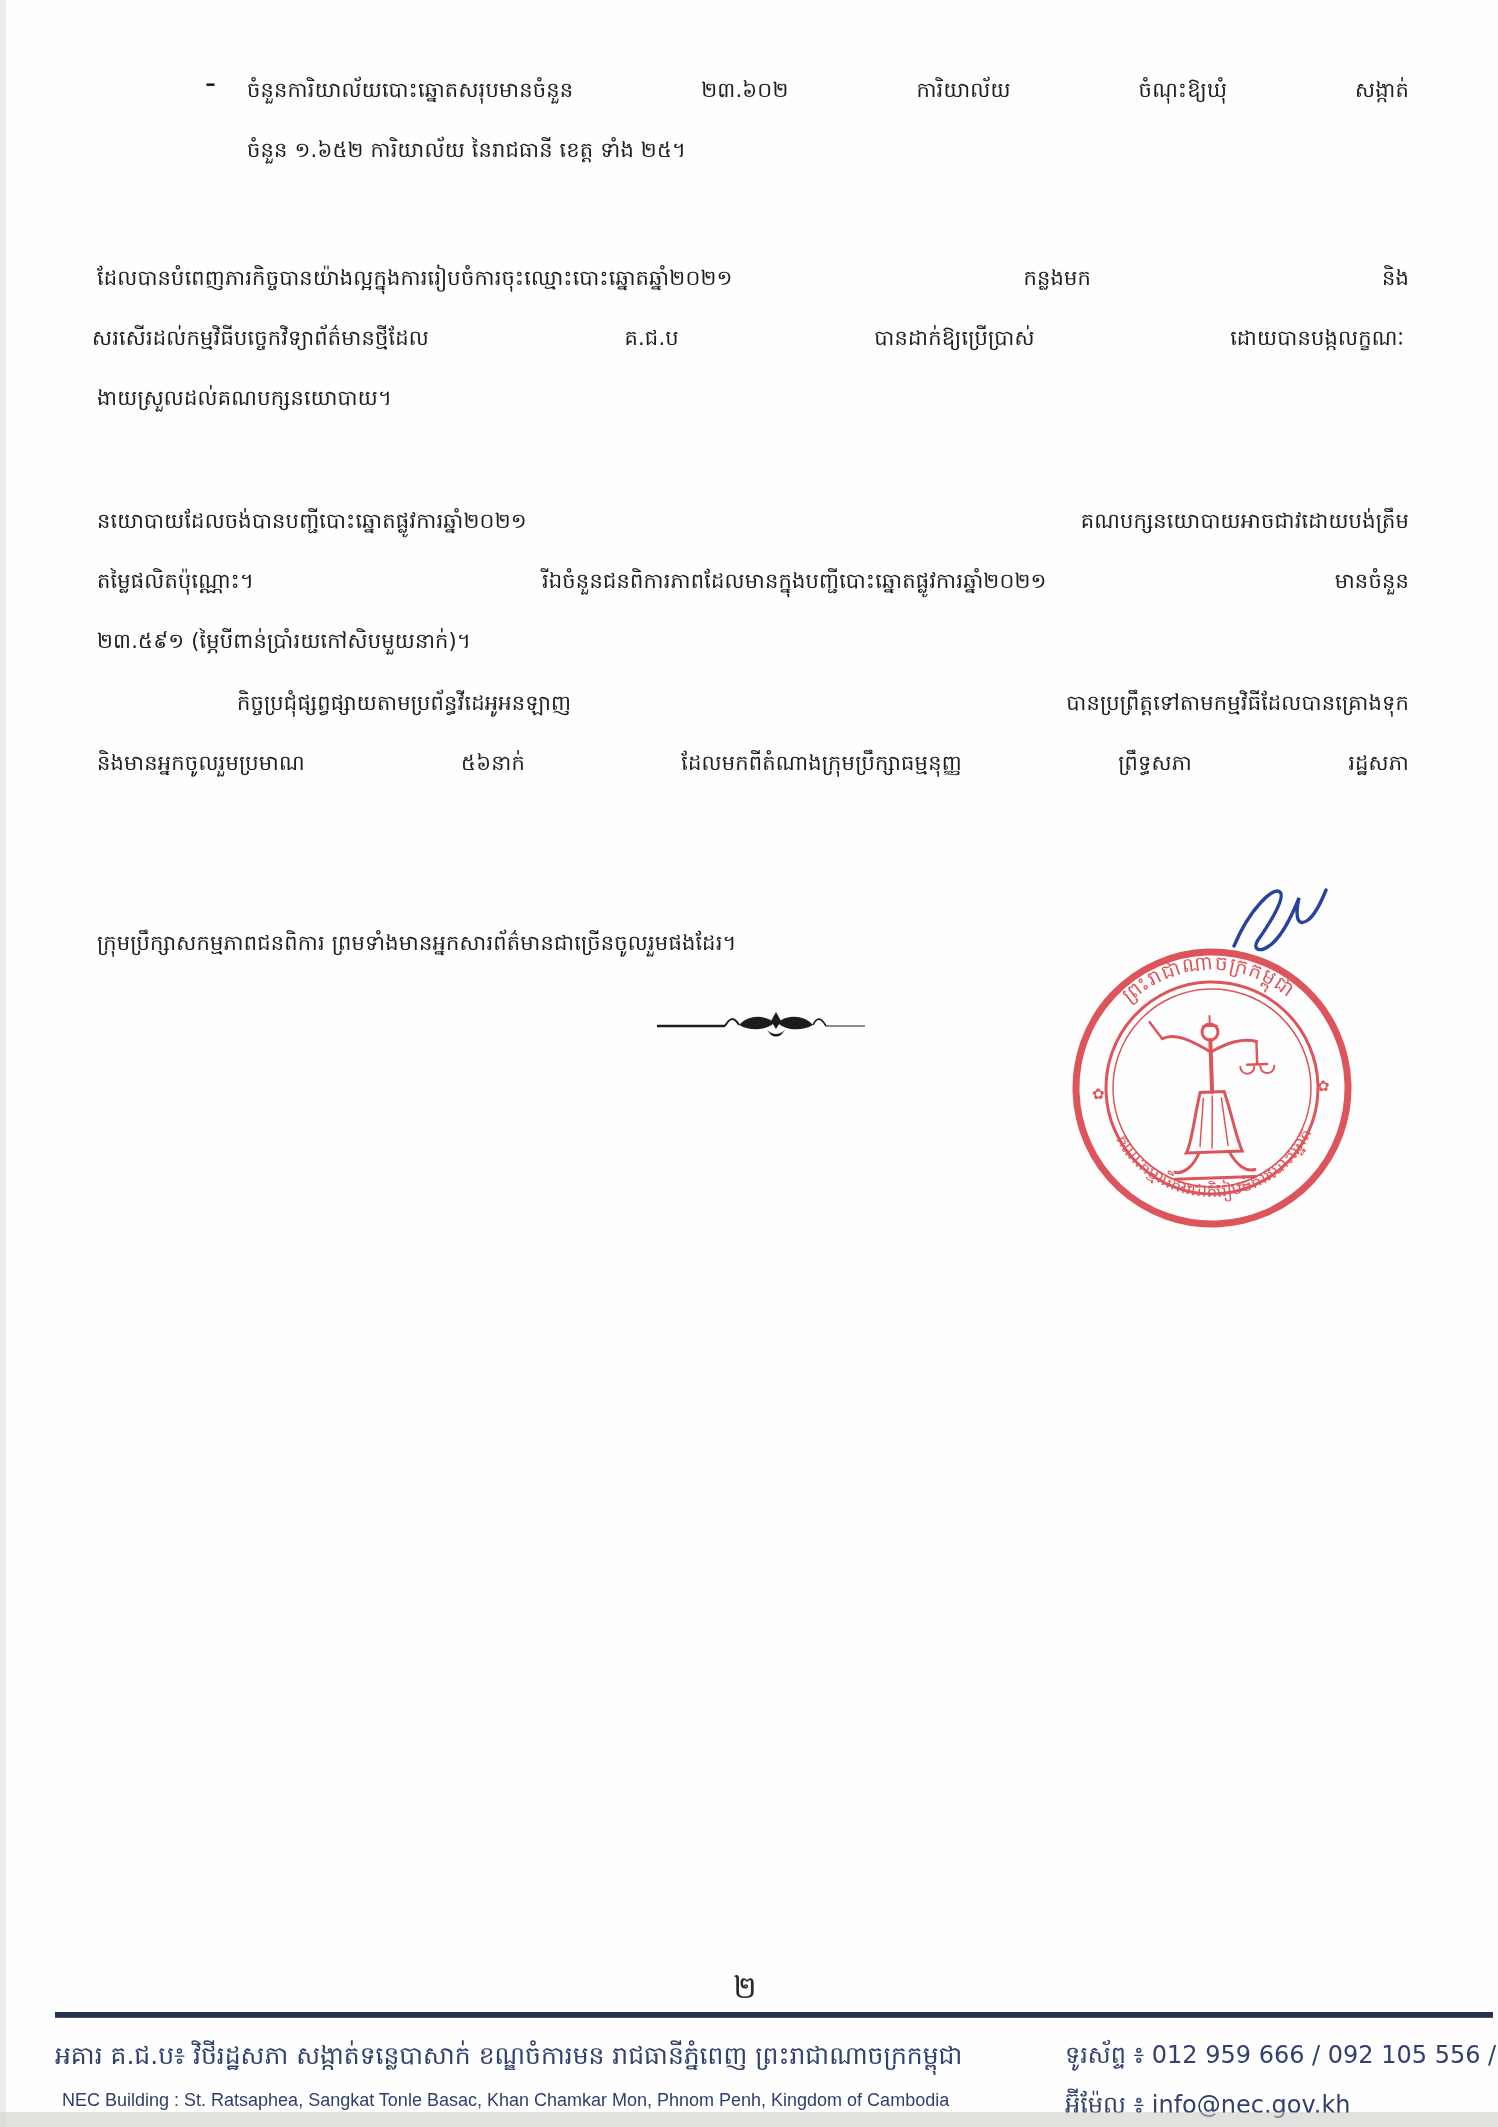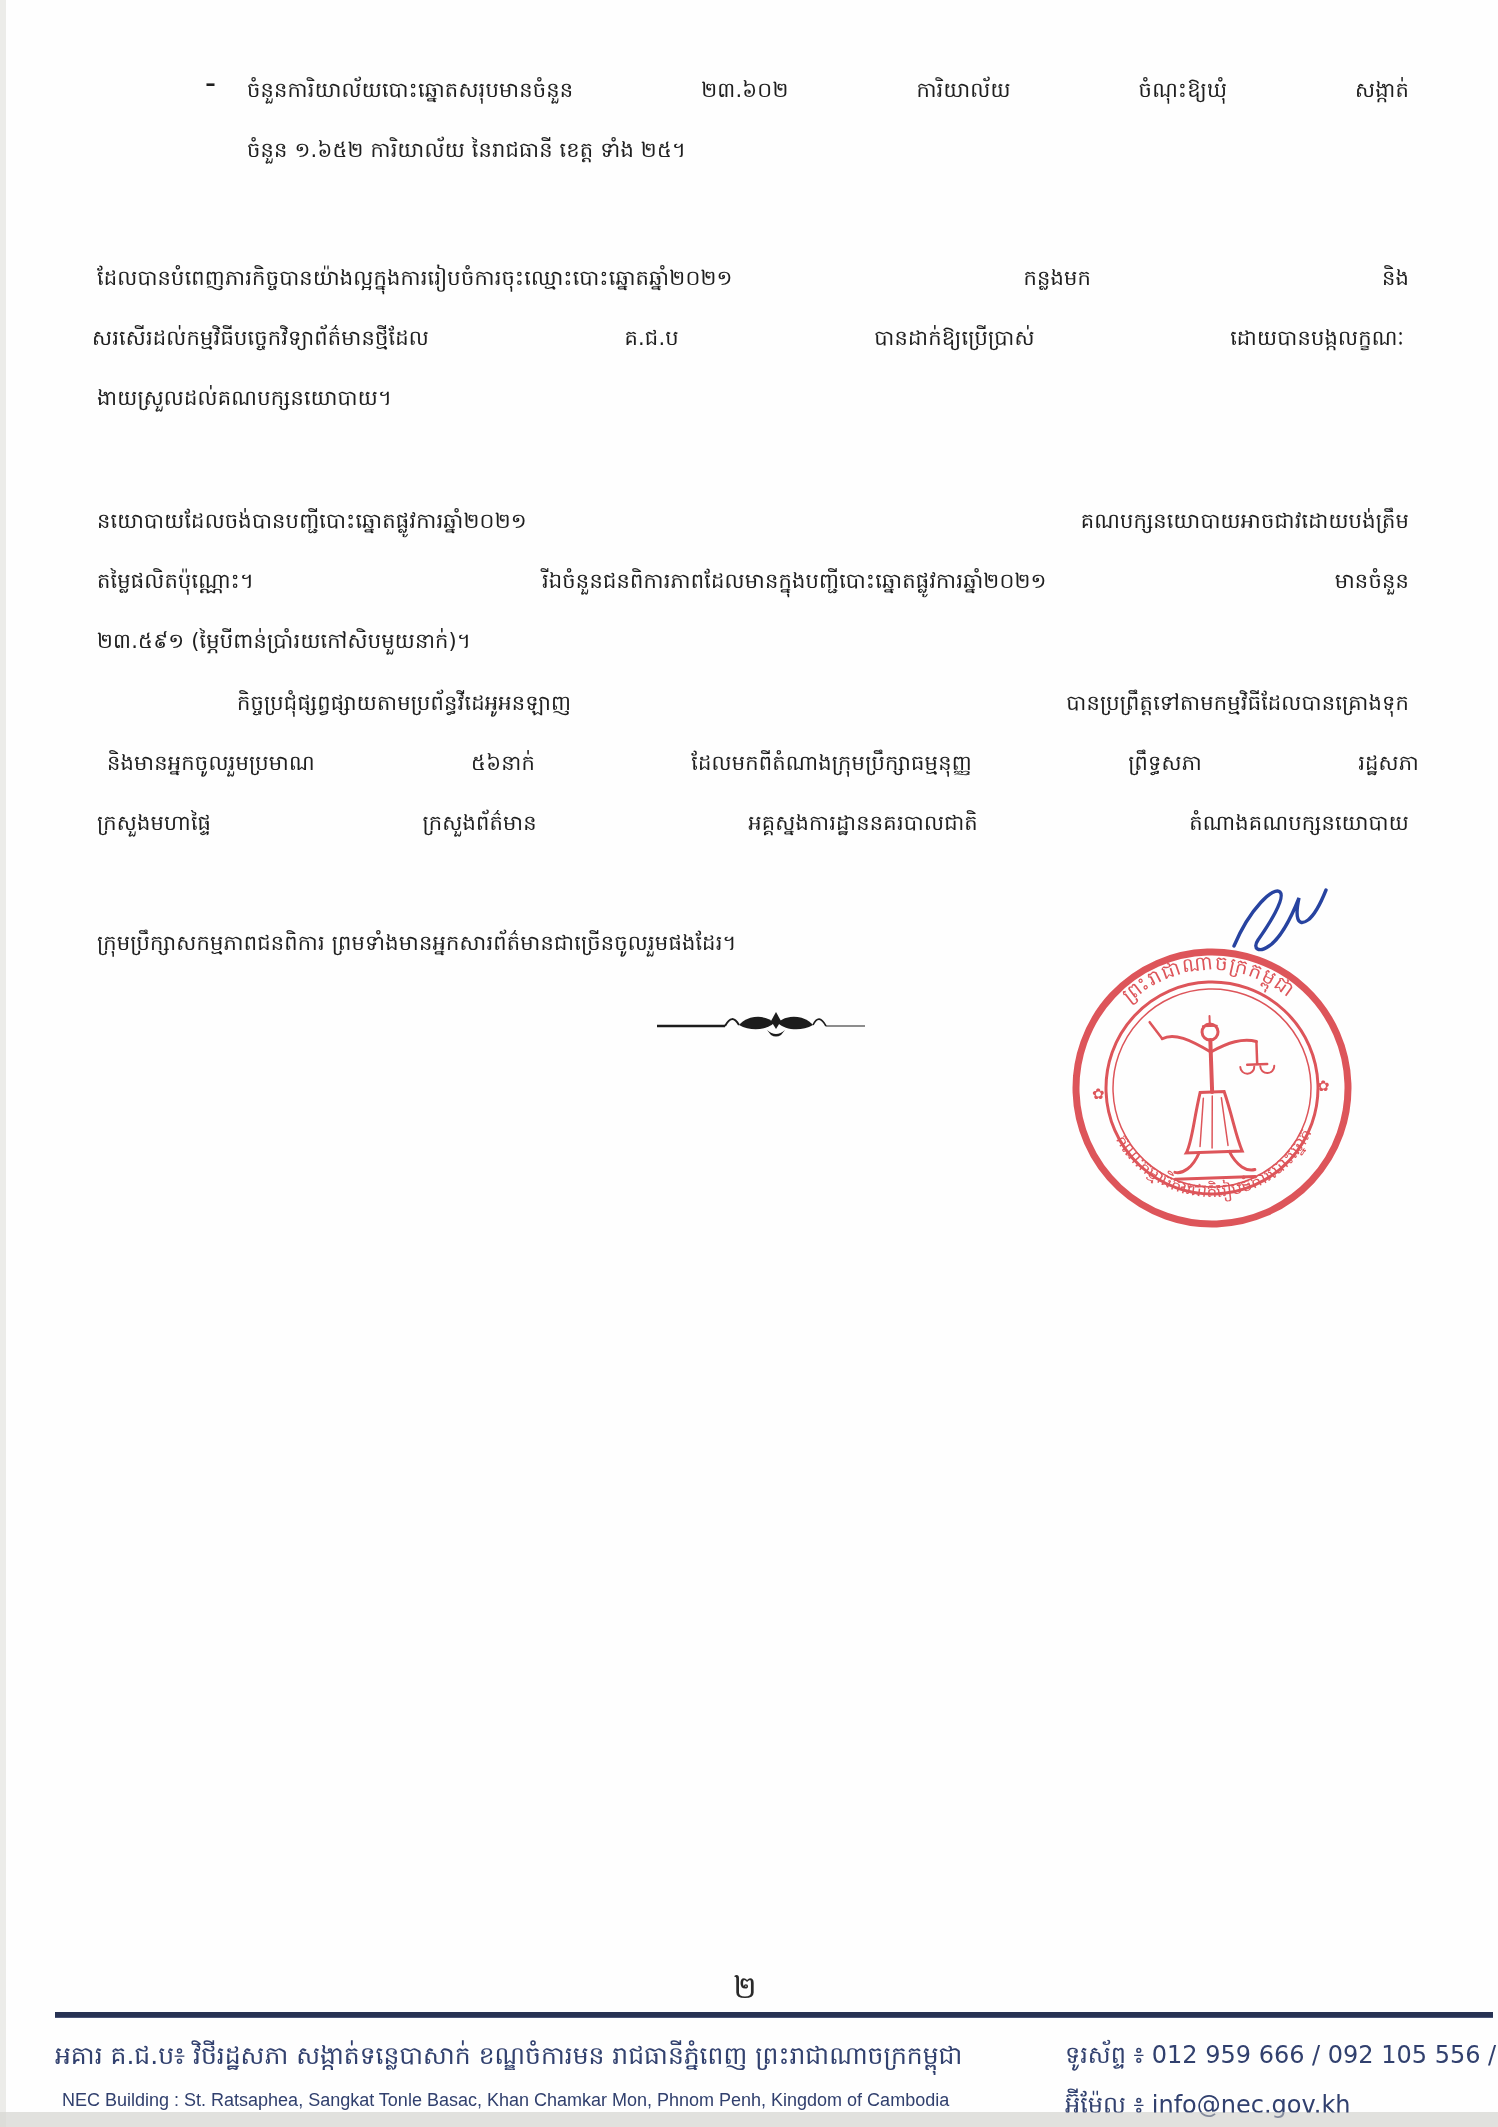--- a/index.html
+++ b/index.html
@@ -52,22 +52,21 @@
 
   <div class="bline just" style="left:97px;top:252px;width:1312px;">ដែលបានបំពេញភារកិច្ចបានយ៉ាងល្អក្នុងការរៀបចំការចុះឈ្មោះបោះឆ្នោតឆ្នាំ២០២១ កន្លងមក និង</div>
   <div class="bline just" style="left:92px;top:312px;width:1312px;">សរសើរដល់កម្មវិធីបច្ចេកវិទ្យាព័ត៌មានថ្មីដែល គ.ជ.ប បានដាក់ឱ្យប្រើប្រាស់ ដោយបានបង្កលក្ខណៈ</div>
   <div class="bline leftal" style="left:97px;top:372px;width:1312px;">ងាយស្រួលដល់គណបក្សនយោបាយ។</div>
 
   <div class="bline just" style="left:97px;top:495px;width:1312px;">នយោបាយដែលចង់បានបញ្ជីបោះឆ្នោតផ្លូវការឆ្នាំ២០២១ គណបក្សនយោបាយអាចជាវដោយបង់ត្រឹម</div>
   <div class="bline just" style="left:97px;top:555px;width:1312px;">តម្លៃផលិតប៉ុណ្ណោះ។ រីឯចំនួនជនពិការភាពដែលមានក្នុងបញ្ជីបោះឆ្នោតផ្លូវការឆ្នាំ២០២១ មានចំនួន</div>
   <div class="bline leftal" style="left:97px;top:615px;width:1312px;">២៣.៥៩១ (ម្ភៃបីពាន់ប្រាំរយកៅសិបមួយនាក់)។</div>
 
   <div class="bline just" style="left:237px;top:677px;width:1172px;">កិច្ចប្រជុំផ្សព្វផ្សាយតាមប្រព័ន្ធវីដេអូអនឡាញ បានប្រព្រឹត្តទៅតាមកម្មវិធីដែលបានគ្រោងទុក</div>
-  <div class="bline just" style="left:97px;top:737px;width:1312px;margin-left:10px;">និងមានអ្នកចូលរួមប្រមាណ ៥៦នាក់ ដែលមកពីតំណាងក្រុមប្រឹក្សាធម្មនុញ្ញ ព្រឹទ្ធសភា រដ្ឋសភា</div>
-  <div class="bline just" style="left:97px;top:797px;width:1312px;">ក្រសួងមហាផ្ទៃ ក្រសួងព័ត៌មាន អគ្គស្នងការដ្ឋាននគរបាលជាតិ តំណាងគណបក្សនយោបាយ</div>
+  <div class="bline just" style="left:97px;top:737px;width:1312px;">និងមានអ្នកចូលរួមប្រមាណ ៥៦នាក់ ដែលមកពីតំណាងក្រុមប្រឹក្សាធម្មនុញ្ញ ព្រឹទ្ធសភា រដ្ឋសភា</div>
   <div class="bline leftal" style="left:97px;top:917px;width:1312px;">ក្រុមប្រឹក្សាសកម្មភាពជនពិការ ព្រមទាំងមានអ្នកសារព័ត៌មានជាច្រើនចូលរួមផងដែរ។</div>
 
   <svg class="divider" viewBox="0 0 212 34">
     <g stroke="#1c1c1c" fill="none">
       <path d="M2 18 H70" stroke-width="2.4"></path>
       <path d="M70 18 c5 -9 9 -9 14 -1" stroke-width="2"></path>
       <path d="M158 17 c4 -8 8 -8 13 1" stroke-width="1.6"></path>
       <path d="M171 18 H210" stroke-width="1.1"></path>
     </g>
     <g fill="#1c1c1c" stroke="none">

